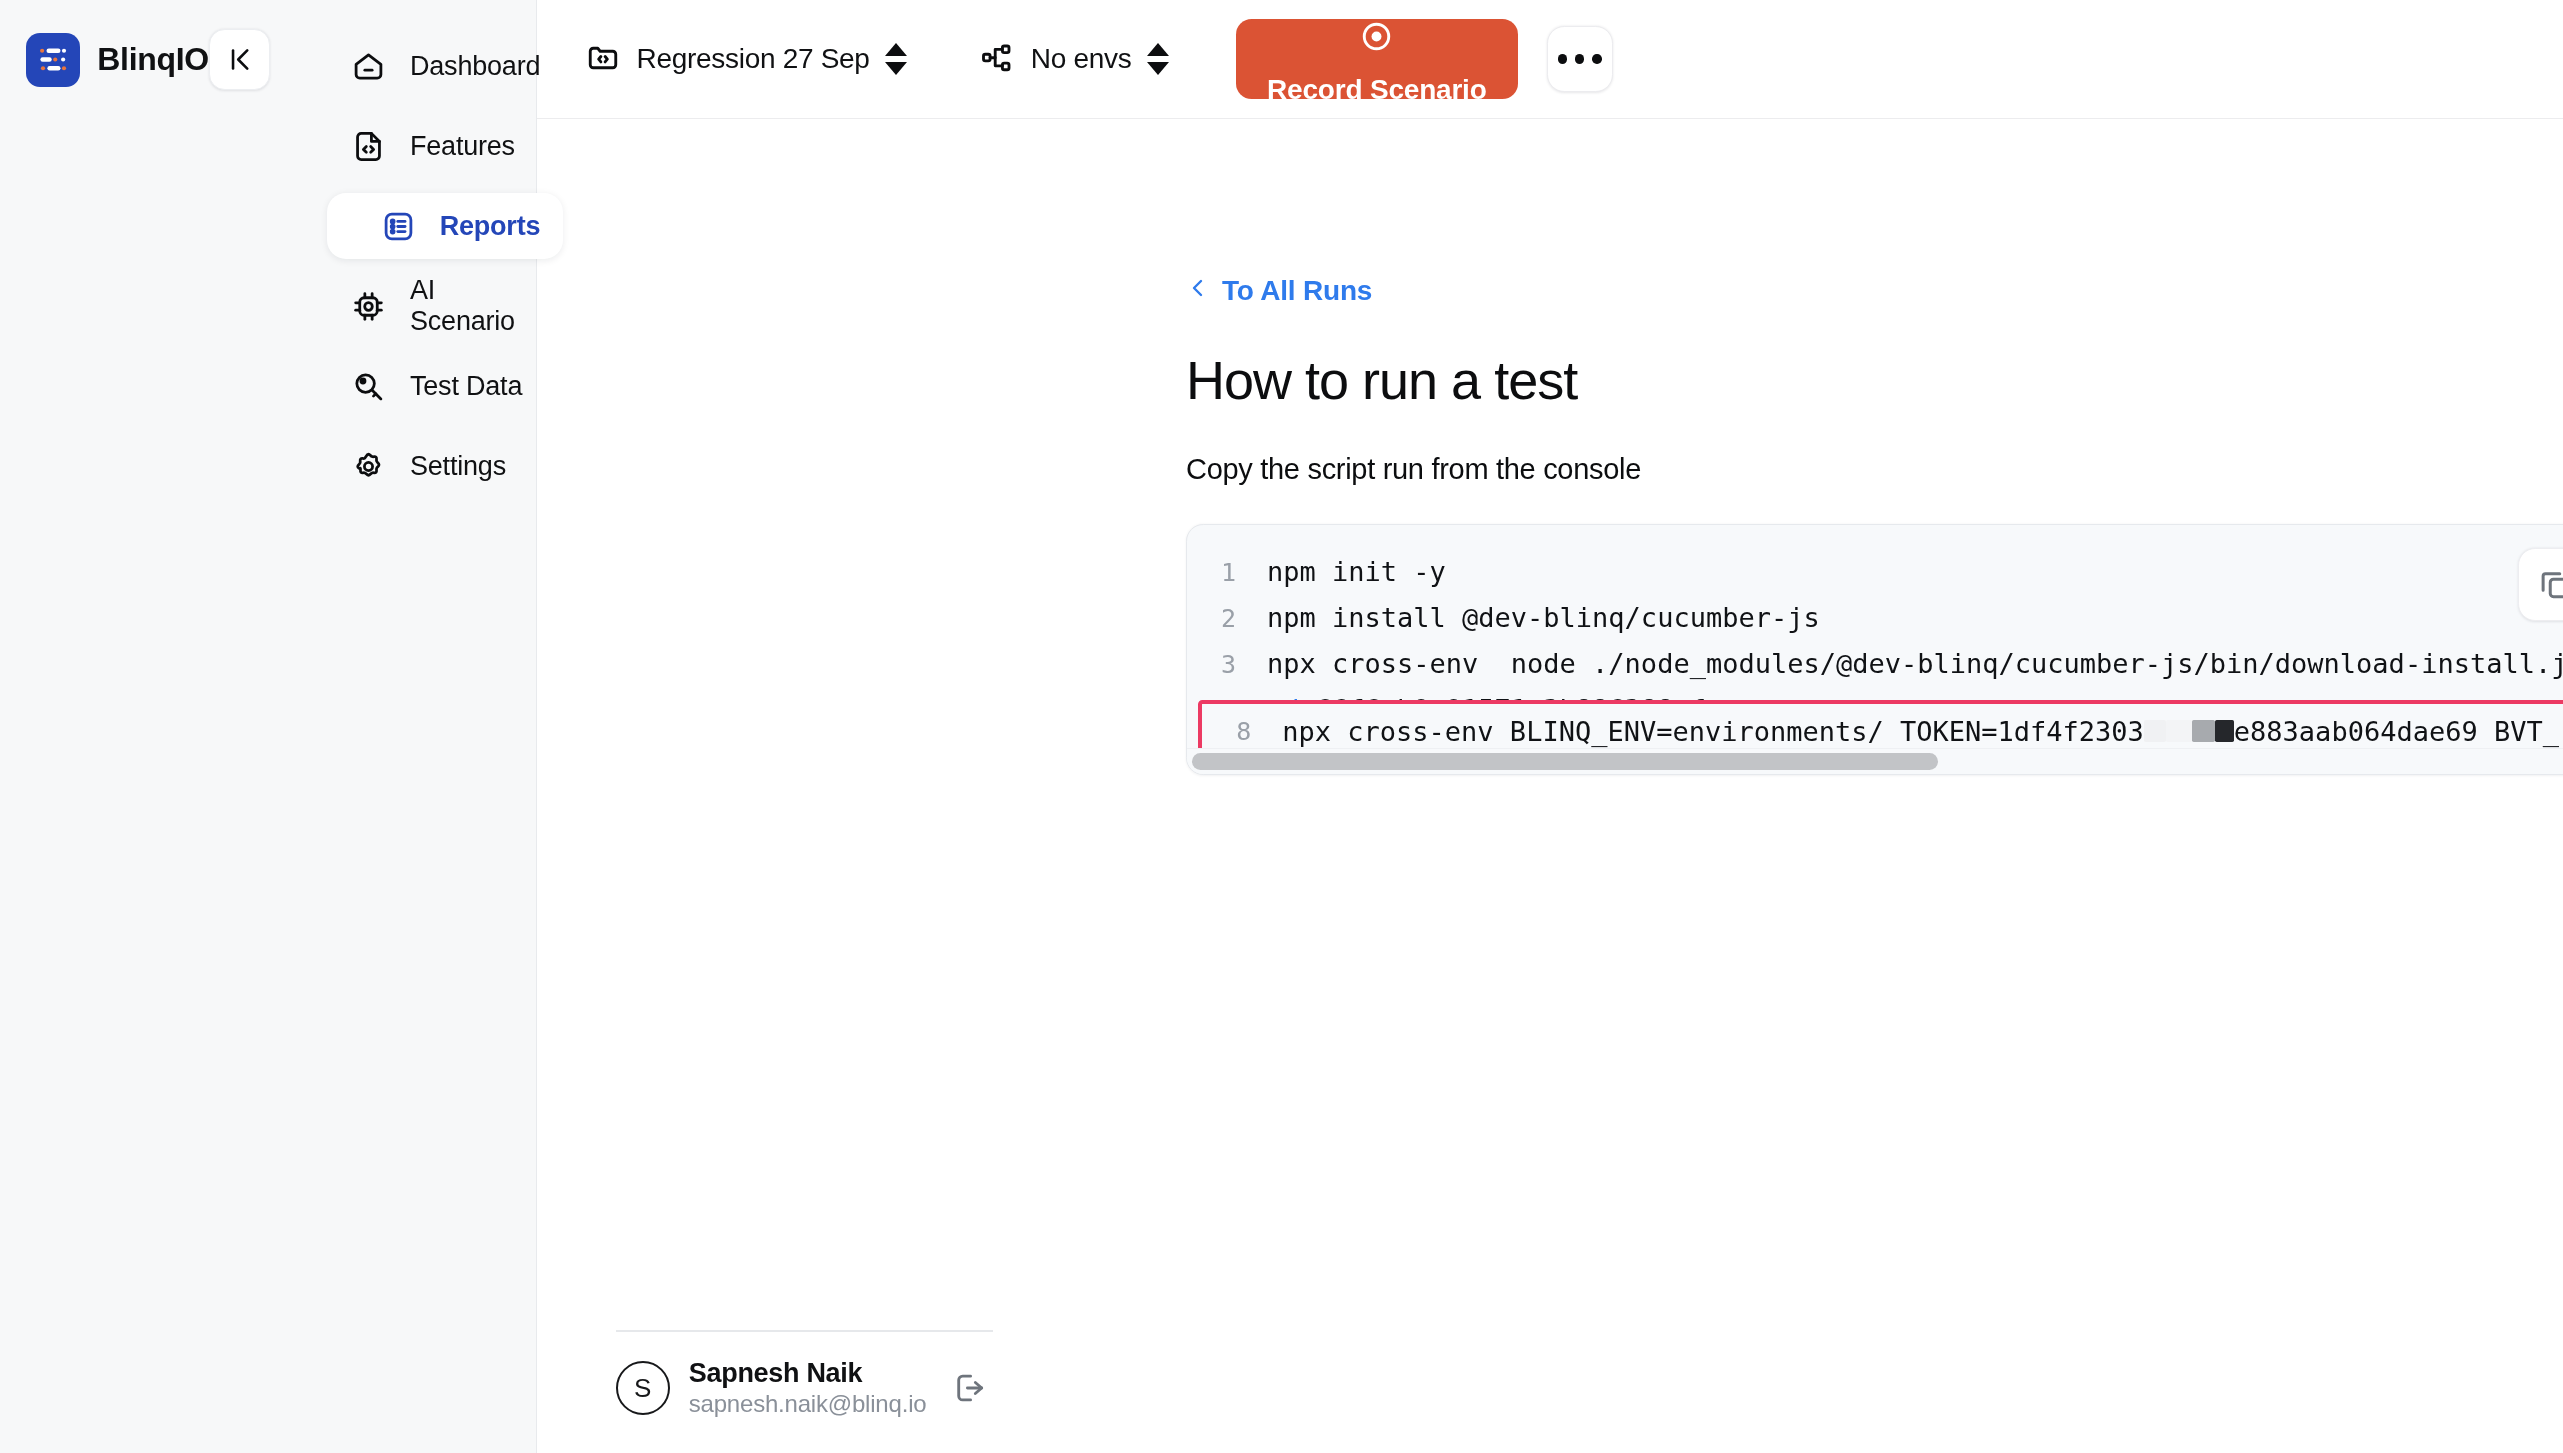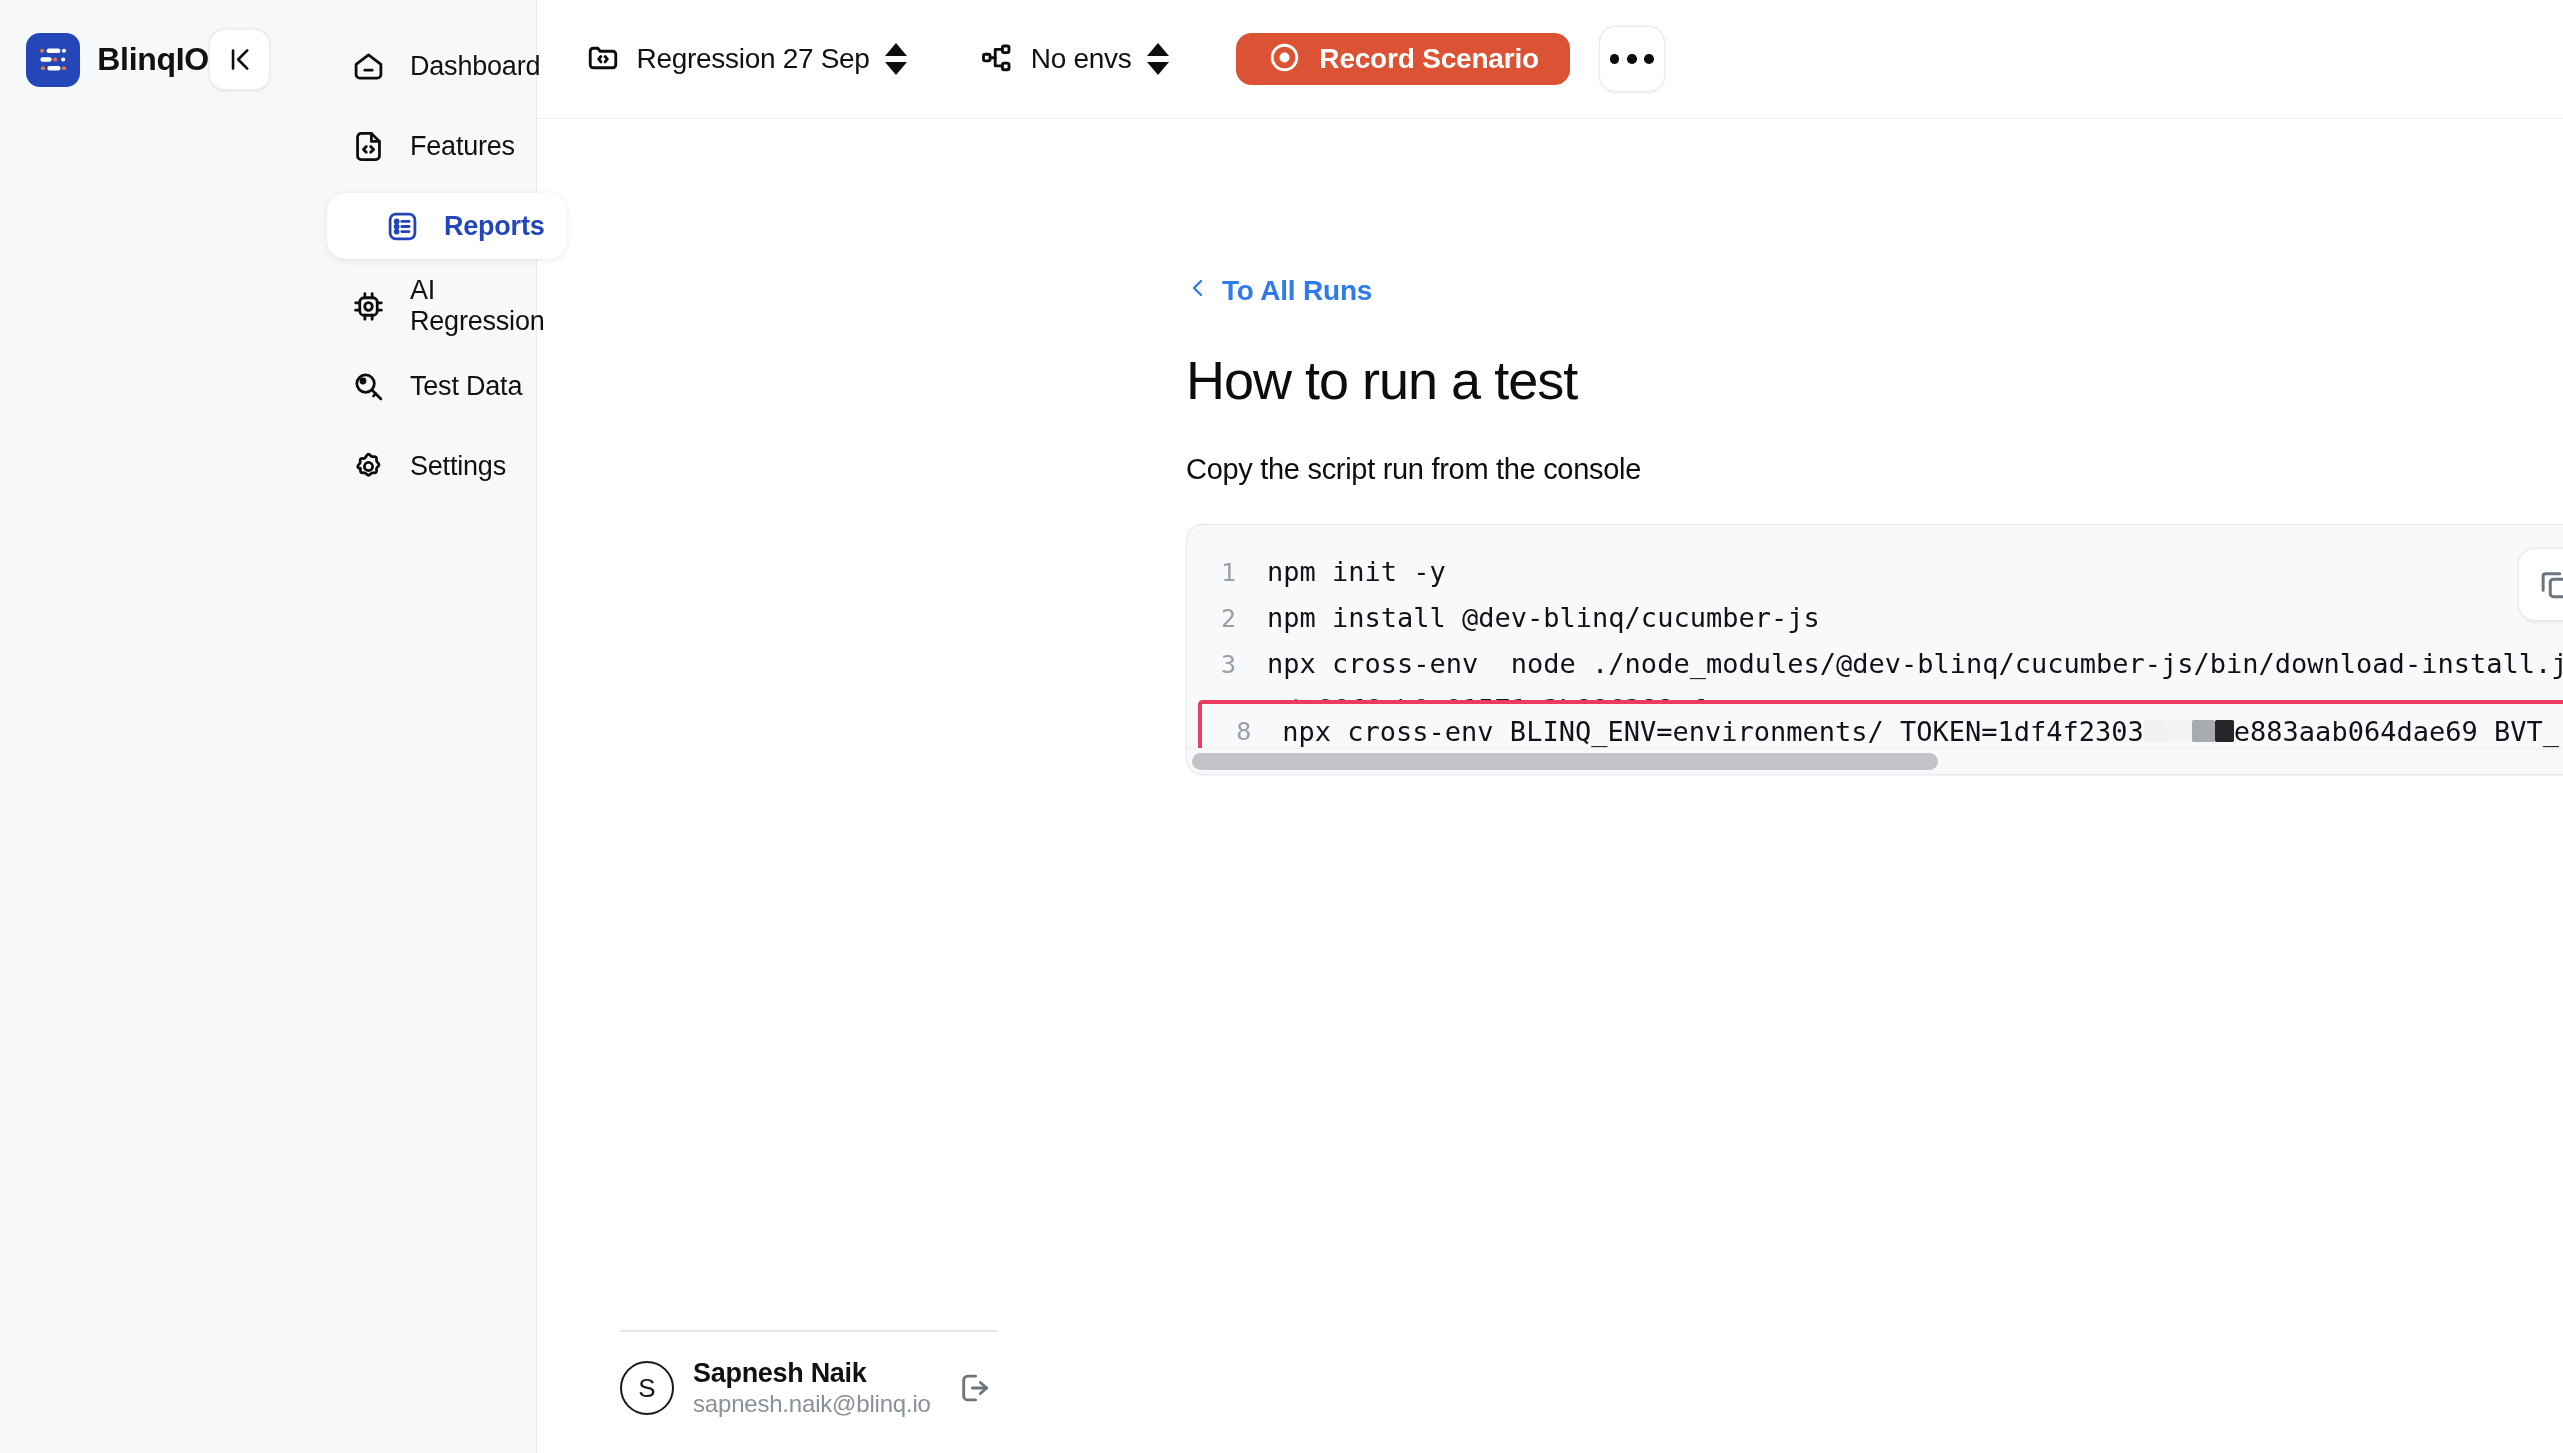--- a/index.html
+++ b/index.html
@@ -94,27 +94,28 @@
     padding: 10.4px 12px; border-radius: 12px; cursor: pointer; justify-content: flex-end;
   }
   .selector .sel-label { font-size: 28px; color: #101113; letter-spacing: -0.3px; }
   .spinner { display: flex; flex-direction: column; gap: 6px; align-items: center; justify-content: center; }
   .spinner .up, .spinner .dn { width: 0; height: 0; border-left: 11.3px solid transparent; border-right: 11.3px solid transparent; }
   .spinner .up { border-bottom: 13px solid #0c0d0f; }
   .spinner .dn { border-top: 13px solid #0c0d0f; }
   .sel-gap { width: 48px; }
   .record-btn {
     margin-left: 55px;
-    height: 52px;
+    height: 80px;
     background: #db5334;
     border-radius: 15.6px;
     display: flex; align-items: center; gap: 17.3px;
     padding: 0 31px;
     cursor: pointer;
     border: none;
+    flex-direction: column;
   }
   .record-btn .rec-label { color: #ffffff; font-size: 28px; font-weight: 700; letter-spacing: -0.2px; }
   .more-btn {
     margin-left: 29px;
     width: 66px; height: 66px; border-radius: 17.3px;
     background: #ffffff; border: 0.9px solid #ececef;
     box-shadow: 0 0.9px 2.6px rgba(16,24,40,.10);
     display: flex; align-items: center; justify-content: center; gap: 7.8px;
     cursor: pointer;
   }
@@ -281,21 +282,21 @@
             <line x1="9.5" y1="3.2" x2="9.5" y2="6"></line>
             <line x1="14.5" y1="3.2" x2="14.5" y2="6"></line>
             <line x1="9.5" y1="18" x2="9.5" y2="20.8"></line>
             <line x1="14.5" y1="18" x2="14.5" y2="20.8"></line>
             <line x1="3.2" y1="9.5" x2="6" y2="9.5"></line>
             <line x1="3.2" y1="14.5" x2="6" y2="14.5"></line>
             <line x1="18" y1="9.5" x2="20.8" y2="9.5"></line>
             <line x1="18" y1="14.5" x2="20.8" y2="14.5"></line>
           </svg>
         </span>
-        <span class="nav-label">AI Regression</span>
+        <span class="nav-label">AI Scenario</span>
       </div>
 
       <div class="nav-item">
         <span class="nav-icon">
           <svg width="35" height="35" viewBox="0 0 24 24" fill="none" stroke="#0c0d0f" stroke-width="1.9" stroke-linecap="round" stroke-linejoin="round">
             <circle cx="10" cy="10" r="6"></circle>
             <circle cx="8.2" cy="8.2" r="1.4" fill="#0c0d0f"></circle>
             <line x1="14.4" y1="14.4" x2="20.5" y2="20.5"></line>
             <line x1="17" y1="17" x2="15.4" y2="18.6"></line>
           </svg>

